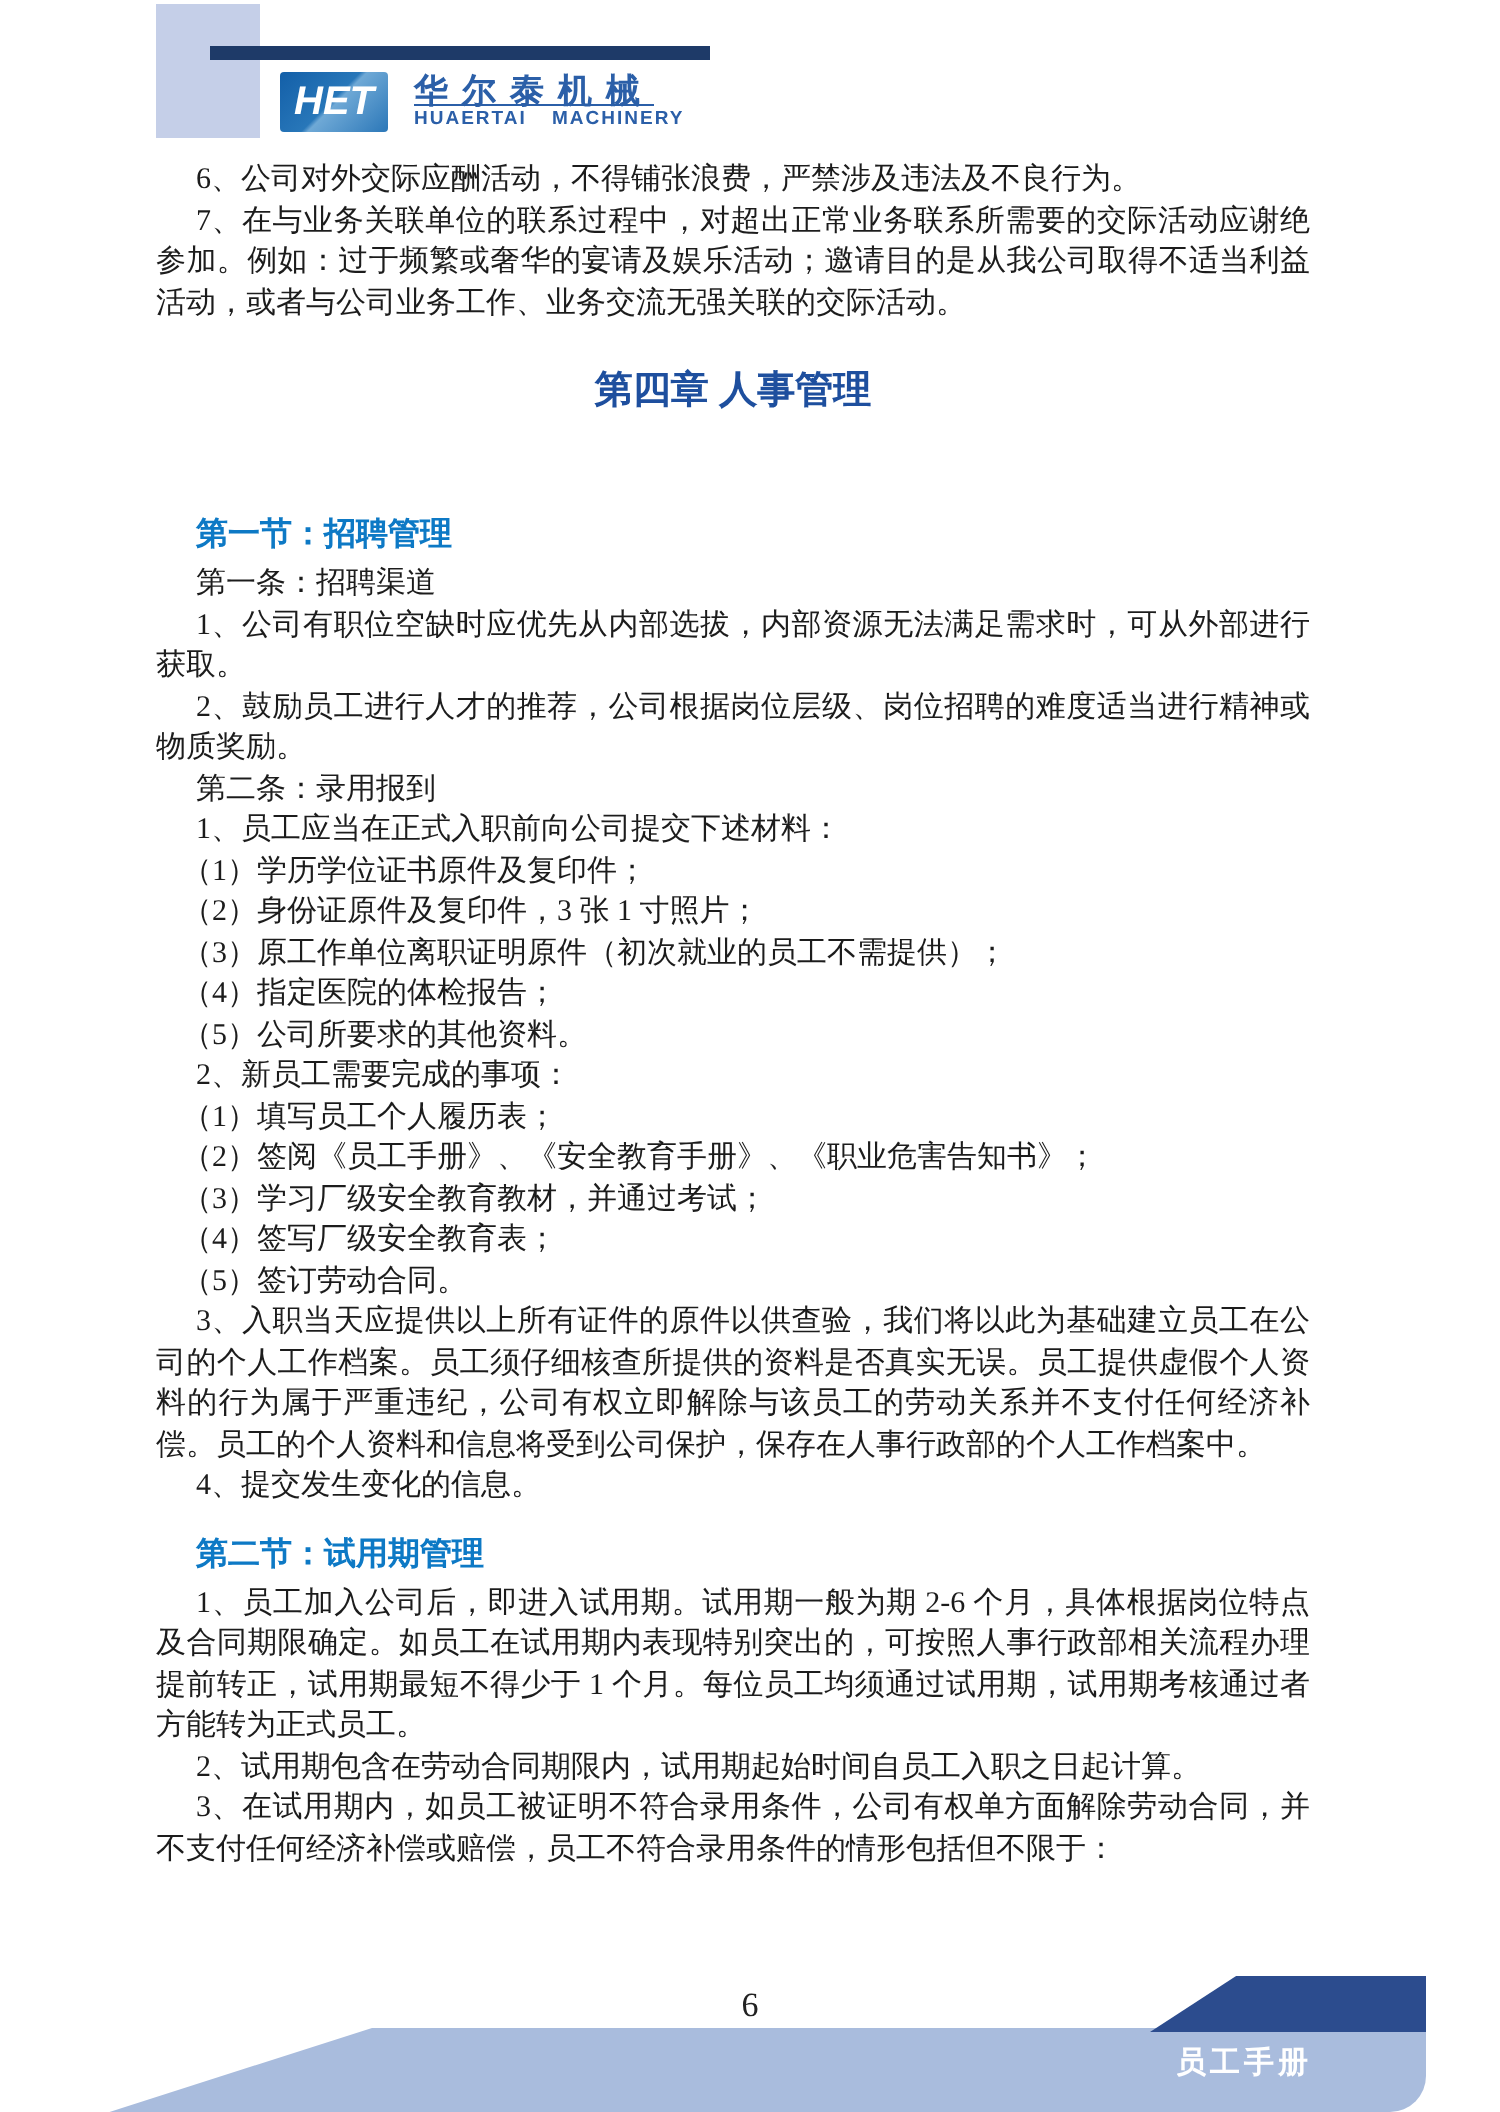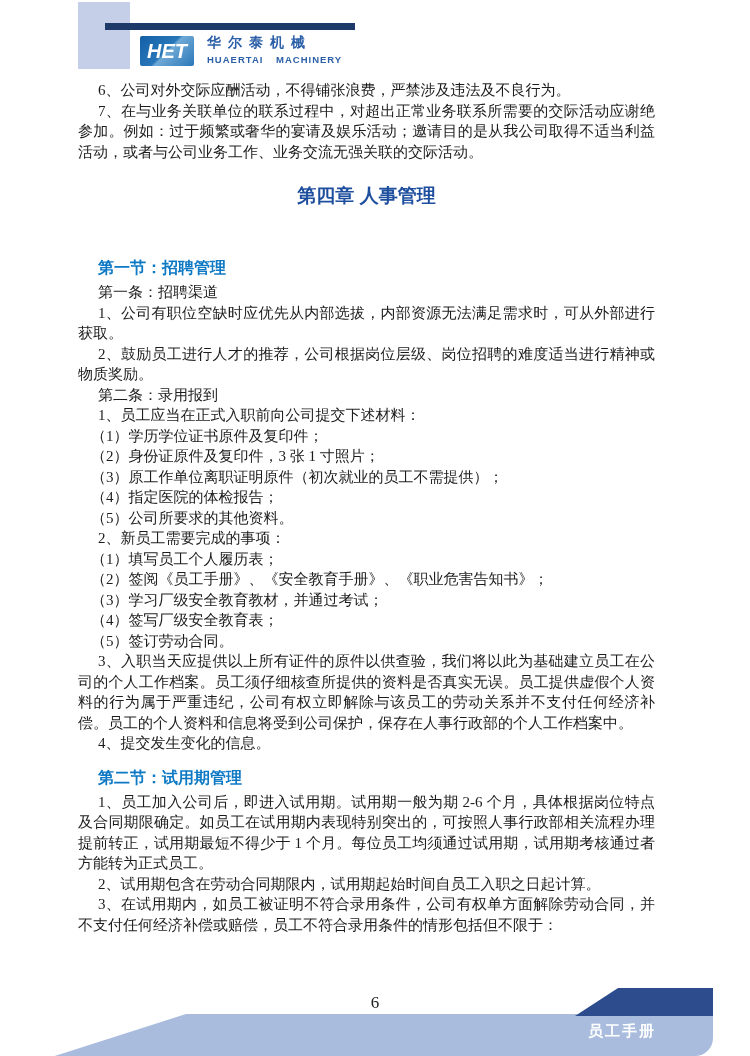--- a/index.html
+++ b/index.html
@@ -25,22 +25,22 @@
     position:absolute;left:140px;top:36px;width:54px;height:30px;
     background:linear-gradient(135deg,#135fa8 0%,#2877b9 48%,#6fa9d6 52%,#2b77b8 100%);
     border-radius:2px;
     display:flex;align-items:center;justify-content:center;
     color:#ffffff;font-family:"Liberation Sans","DejaVu Sans",sans-serif;
     font-weight:bold;font-style:italic;font-size:20px;letter-spacing:0px;
   }
   .company-cn{
     position:absolute;left:207px;top:34px;
     font-family:"Liberation Sans","DejaVu Sans",sans-serif;
-    font-size:14px;font-weight:bold;letter-spacing:7px;
-    color:var(--brand-color,#2b5fa8);white-space:nowrap;
+    font-size:17px;font-weight:bold;letter-spacing:7px;
+    color:var(--brand-color,#2b5fa8);white-space:nowrap;text-decoration:underline;
   }
   .company-en{
     position:absolute;left:207px;top:54px;
     font-family:"Liberation Sans","DejaVu Sans",sans-serif;
     font-size:9.5px;font-weight:bold;letter-spacing:1px;word-spacing:9px;
     color:var(--brand-color,#2b5fa8);white-space:nowrap;
   }
   
   .doc-body{
     position:absolute;top:80px;left:0;right:15px;

